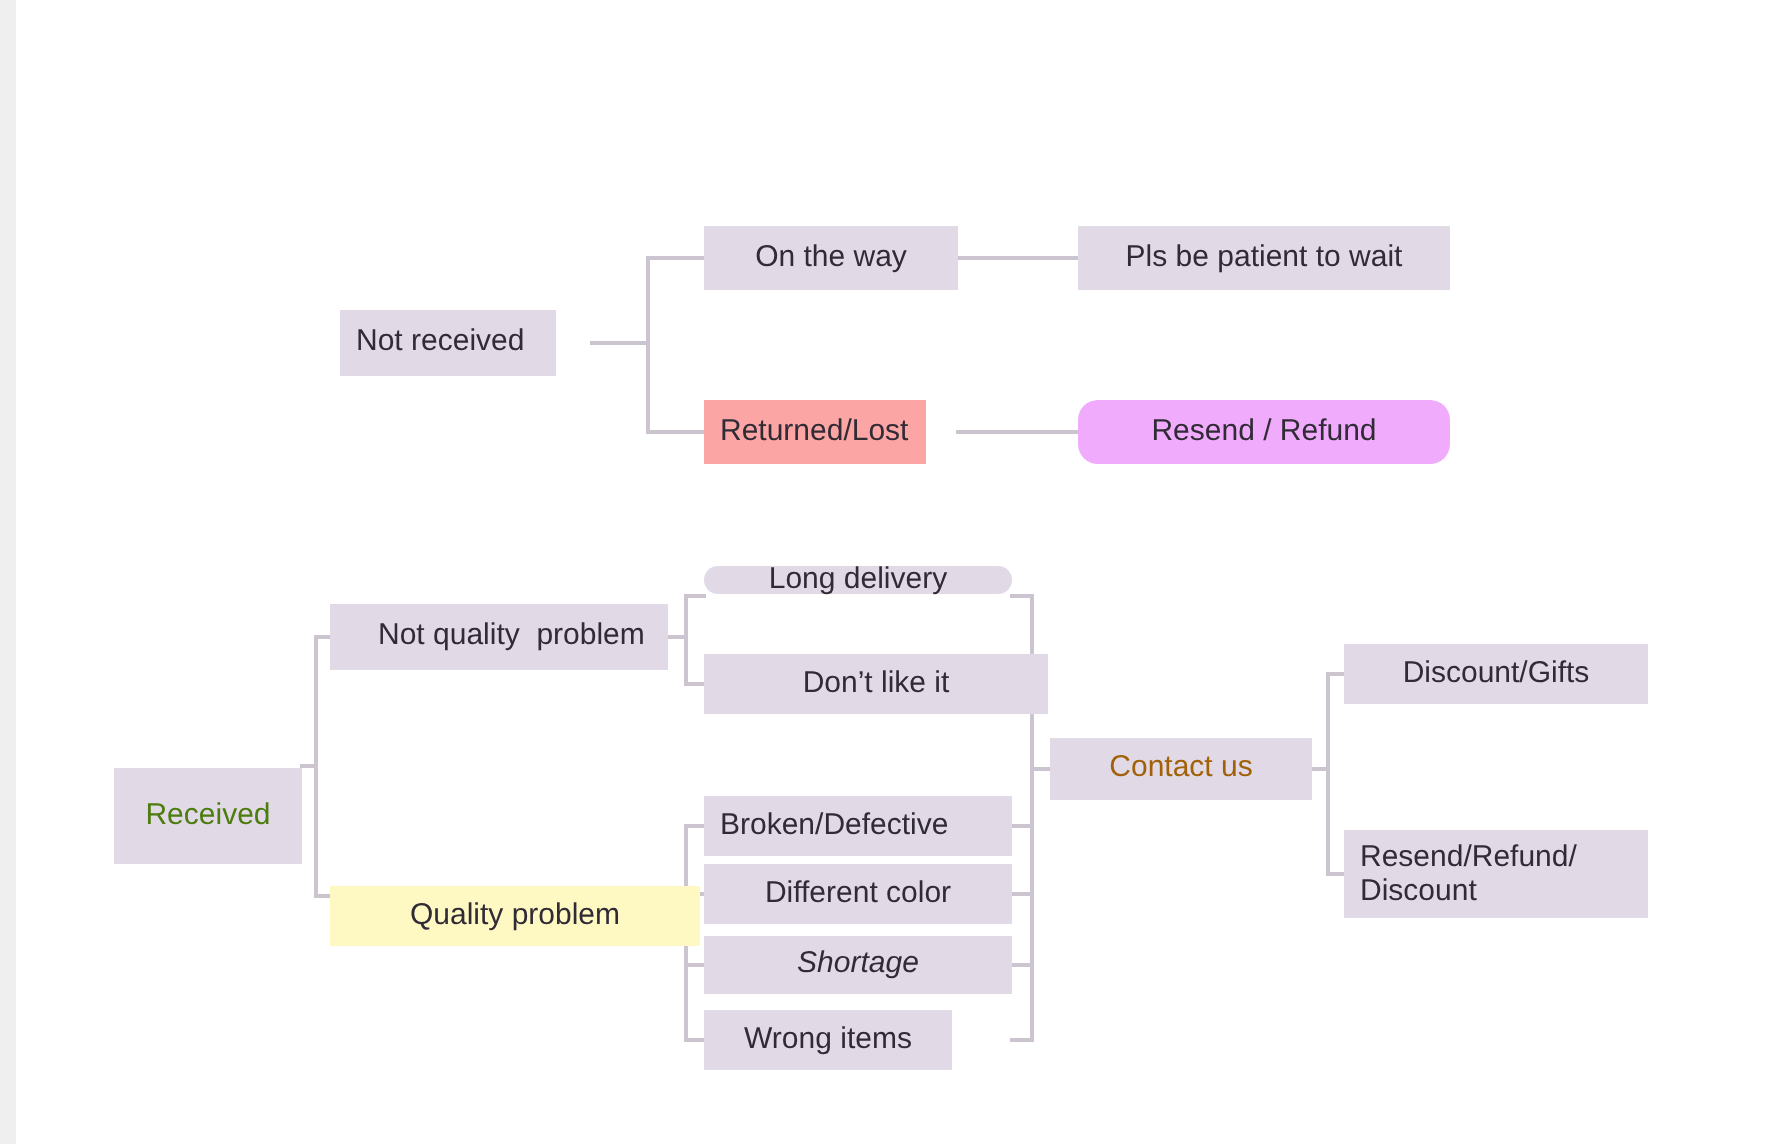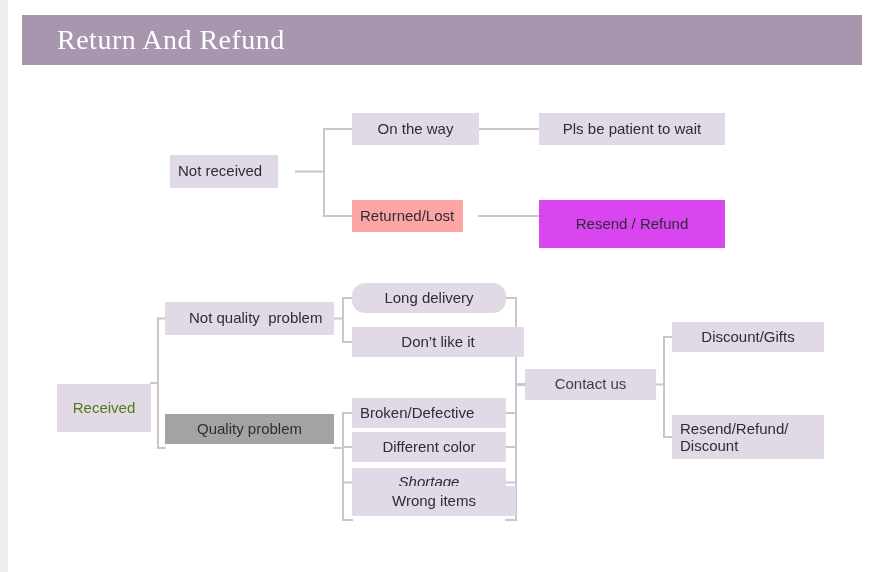--- a/index.html
+++ b/index.html
@@ -73,23 +73,20 @@
     line-height: 1.15;
   }
 </style>
 </head>
 <body>
 
 <div id="page">
 
   <div id="left-edge-strip"></div>
 
-  <div id="title-bar">
-    <div id="title-text">Return And Refund</div>
-  </div>
 
   <svg id="connectors" viewBox="0 0 888 572" preserveAspectRatio="none" aria-hidden="true">
       <line x1="296" y1="171.5" x2="324" y2="171.5" stroke="#ccc4cf" stroke-width="2" stroke-linecap="square"></line>
       <line x1="324" y1="129" x2="324" y2="216" stroke="#ccc4cf" stroke-width="2" stroke-linecap="square"></line>
       <line x1="324" y1="129" x2="352" y2="129" stroke="#ccc4cf" stroke-width="2" stroke-linecap="square"></line>
       <line x1="324" y1="216" x2="352" y2="216" stroke="#ccc4cf" stroke-width="2" stroke-linecap="square"></line>
       <line x1="479" y1="129" x2="509" y2="129" stroke="#ccc4cf" stroke-width="2" stroke-linecap="square"></line>
       <line x1="509" y1="129" x2="539" y2="129" stroke="#ccc4cf" stroke-width="2" stroke-linecap="square"></line>
       <line x1="479" y1="216" x2="509" y2="216" stroke="#ccc4cf" stroke-width="2" stroke-linecap="square"></line>
       <line x1="509" y1="216" x2="539" y2="216" stroke="#ccc4cf" stroke-width="2" stroke-linecap="square"></line>
@@ -130,29 +127,29 @@
       <line x1="664" y1="337" x2="672" y2="337" stroke="#ccc4cf" stroke-width="2" stroke-linecap="square"></line>
       <line x1="664" y1="437" x2="672" y2="437" stroke="#ccc4cf" stroke-width="2" stroke-linecap="square"></line>
       <line x1="516" y1="298" x2="516" y2="520" stroke="#ccc4cf" stroke-width="2" stroke-linecap="square"></line>
     </svg>
 
   <div id="nodes-layer">
       <div class="node align-left" style="left: 170px; top: 155px; width: 108px; height: 33px; background: rgb(225, 217, 230); color: rgb(49, 43, 54);">Not received</div>
       <div class="node" style="left: 352px; top: 113px; width: 127px; height: 32px; background: rgb(225, 217, 230); color: rgb(49, 43, 54);">On the way</div>
       <div class="node align-left" style="left: 352px; top: 200px; width: 111px; height: 32px; background: #fca5a5; color: rgb(49, 43, 54);">Returned/Lost</div>
       <div class="node" style="left: 539px; top: 113px; width: 186px; height: 32px; background: rgb(225, 217, 230); color: rgb(49, 43, 54);">Pls be patient to wait</div>
-      <div class="node" style="left: 539px; top: 200px; width: 186px; height: 48px; background: #d946ef; color: rgb(49, 43, 54);">Resend / Refund</div>
+      <div class="node" style="left: 539px; top: 200px; width: 186px; height: 32px; background: #f0abfc; color: rgb(49, 43, 54); border-radius: 10px;">Resend / Refund</div>
       <div class="node" style="left: 57px; top: 384px; width: 94px; height: 48px; background: rgb(225, 217, 230); color: #4d7c0f;">Received</div>
       <div class="node align-left" style="left: 165px; top: 302px; width: 169px; height: 33px; background: rgb(225, 217, 230); color: rgb(49, 43, 54); padding-left: 24px;">Not quality  problem</div>
-      <div class="node" style="left: 165px; top: 414px; width: 169px; height: 30px; background: #a3a3a3; color: rgb(49, 43, 54);">Quality problem</div>
-      <div class="node" style="left: 352px; top: 283px; width: 154px; height: 30px; background: rgb(225, 217, 230); color: rgb(49, 43, 54); border-radius: 13px;">Long delivery</div>
+      <div class="node" style="left: 165px; top: 443px; width: 185px; height: 30px; background: #fef9c3; color: rgb(49, 43, 54);">Quality problem</div>
+      <div class="node" style="left: 352px; top: 283px; width: 154px; height: 14px; background: rgb(225, 217, 230); color: rgb(49, 43, 54); border-radius: 13px;">Long delivery</div>
       <div class="node" style="left: 352px; top: 327px; width: 172px; height: 30px; background: rgb(225, 217, 230); color: rgb(49, 43, 54);">Don’t like it</div>
       <div class="node align-left" style="left: 352px; top: 398px; width: 154px; height: 30px; background: rgb(225, 217, 230); color: rgb(49, 43, 54);">Broken/Defective</div>
       <div class="node" style="left: 352px; top: 432px; width: 154px; height: 30px; background: rgb(225, 217, 230); color: rgb(49, 43, 54);">Different color</div>
       <div class="node" style="left: 352px; top: 468px; width: 154px; height: 29px; background: rgb(225, 217, 230); color: rgb(49, 43, 54); font-style: italic;">Shortage</div>
-      <div class="node" style="left: 352px; top: 486px; width: 164px; height: 30px; background: rgb(225, 217, 230); color: rgb(49, 43, 54);">Wrong items</div>
-      <div class="node" style="left: 525px; top: 369px; width: 131px; height: 31px; background: rgb(225, 217, 230); color: #404040;">Contact us</div>
+      <div class="node" style="left: 352px; top: 505px; width: 124px; height: 30px; background: rgb(225, 217, 230); color: rgb(49, 43, 54);">Wrong items</div>
+      <div class="node" style="left: 525px; top: 369px; width: 131px; height: 31px; background: rgb(225, 217, 230); color: #a16207;">Contact us</div>
       <div class="node" style="left: 672px; top: 322px; width: 152px; height: 30px; background: rgb(225, 217, 230); color: rgb(49, 43, 54);">Discount/Gifts</div>
       <div class="node align-left two-line" style="left: 672px; top: 415px; width: 152px; height: 44px; background: rgb(225, 217, 230); color: rgb(49, 43, 54);">Resend/Refund/
 Discount</div>
     </div>
 
 </div>
 
 </body></html>

